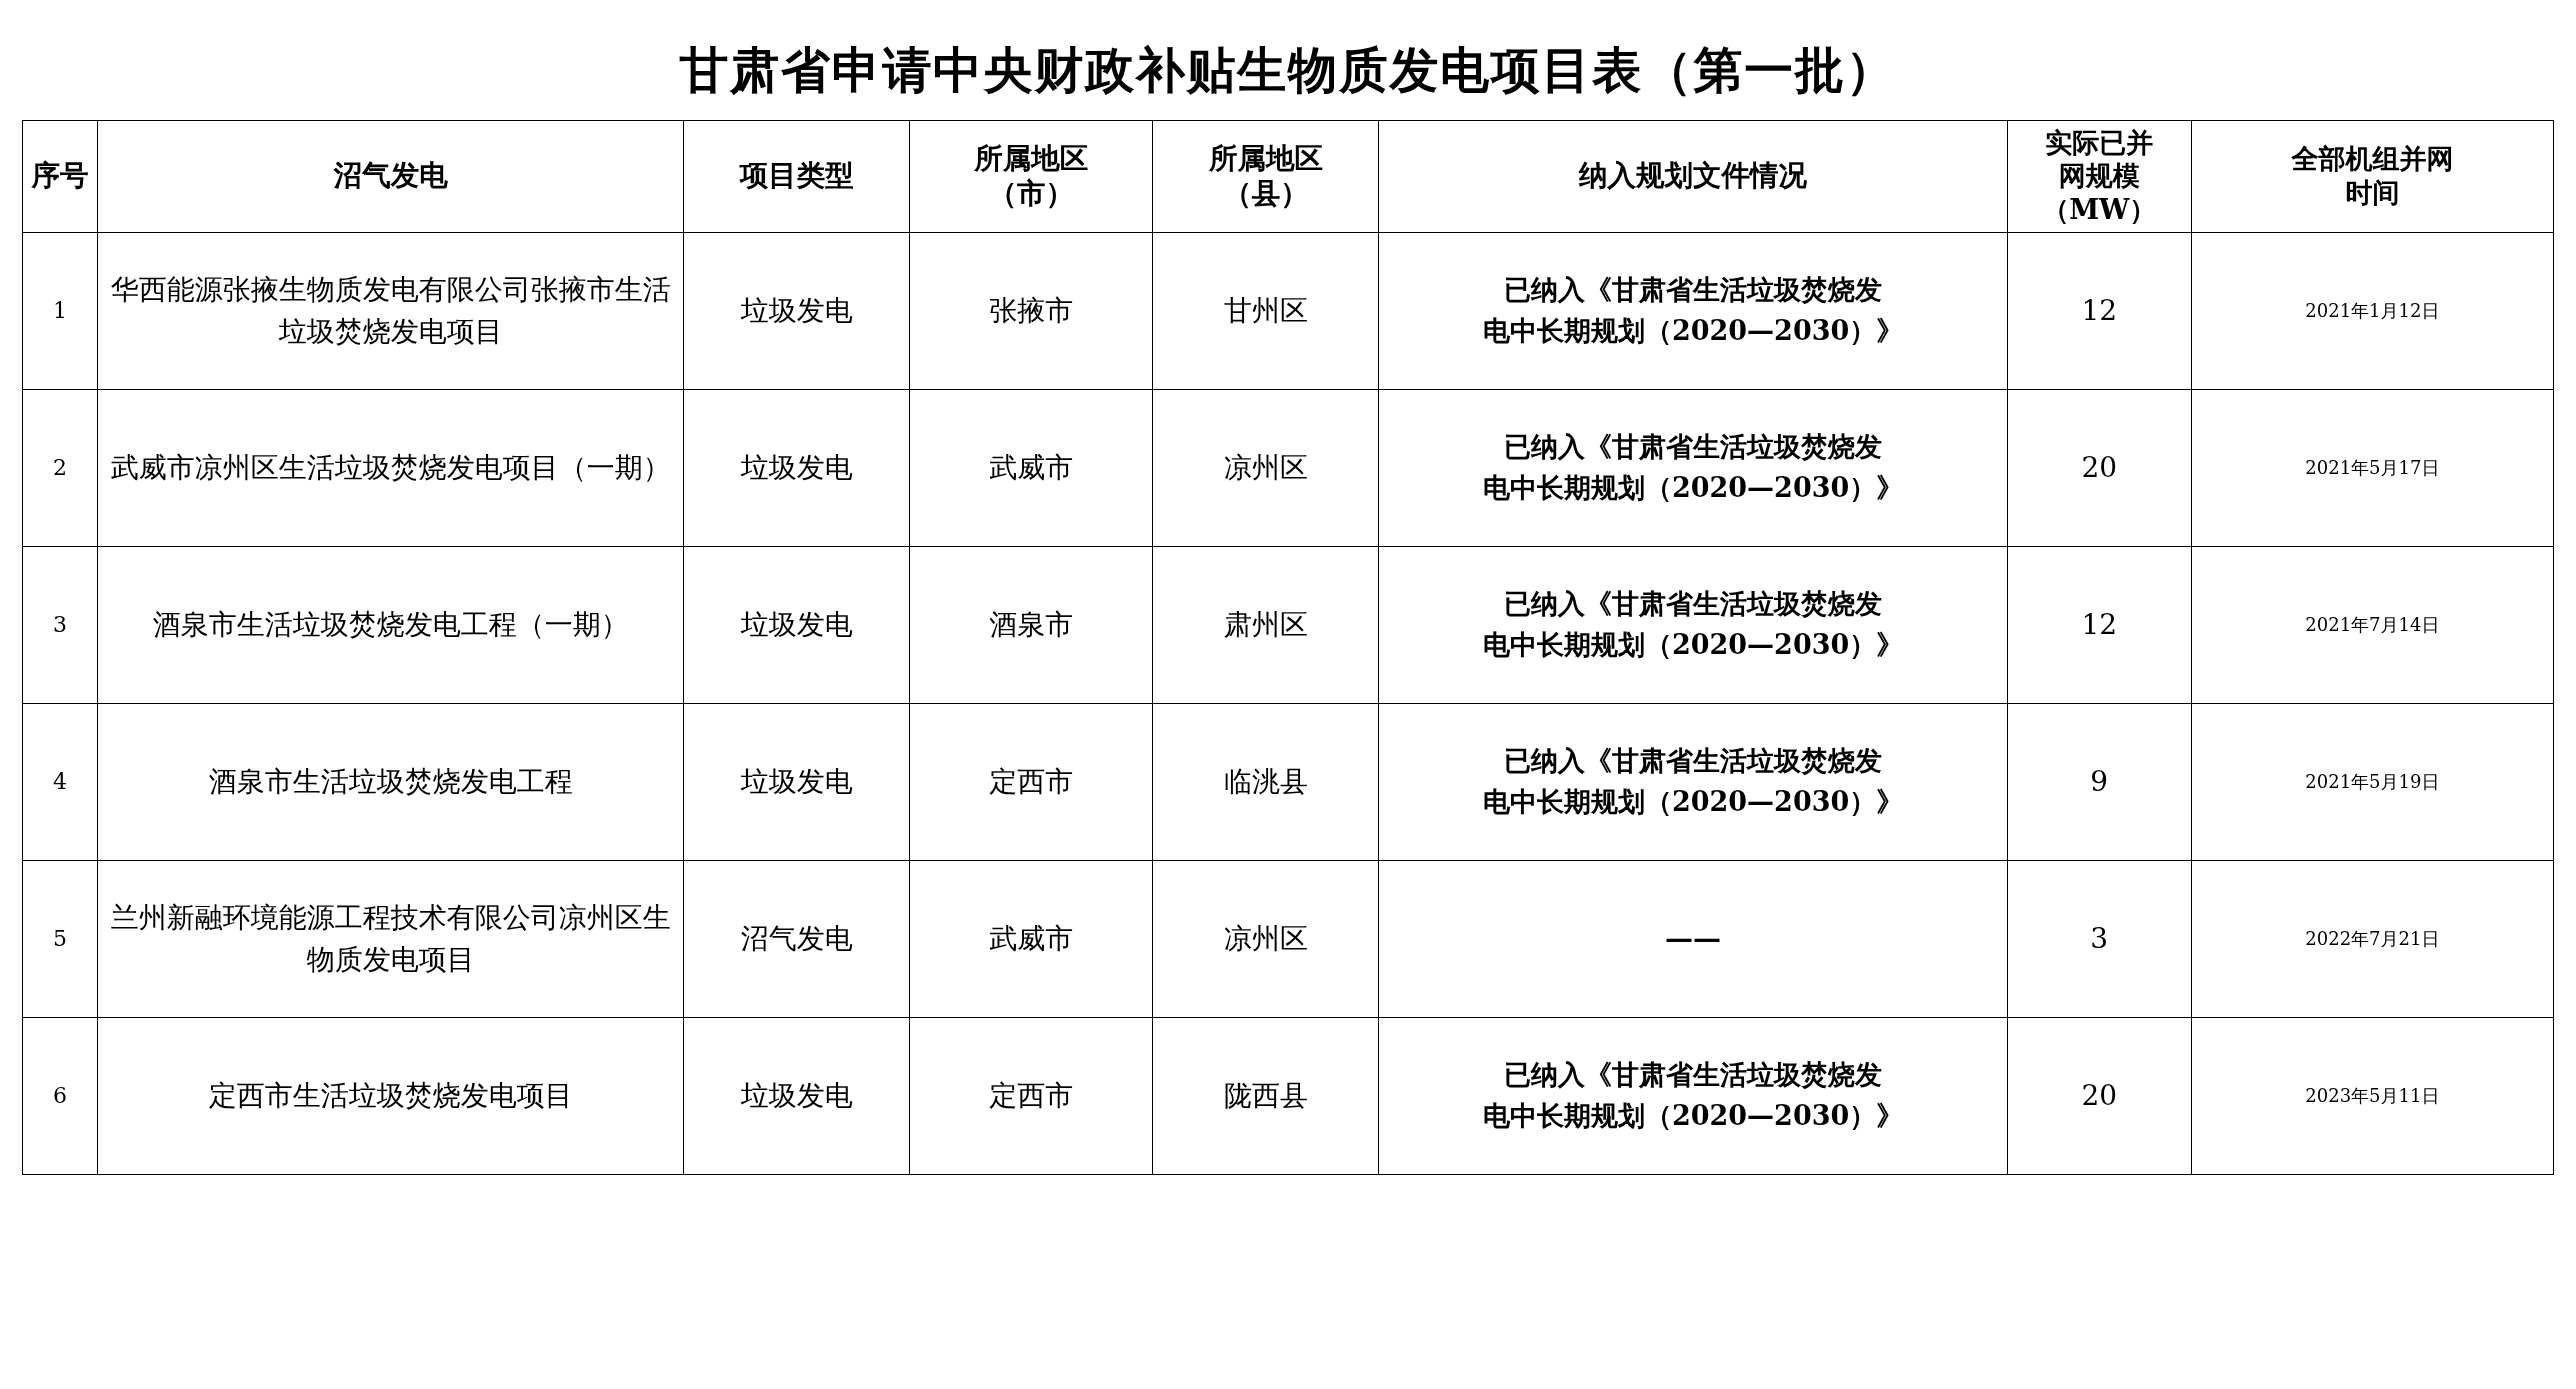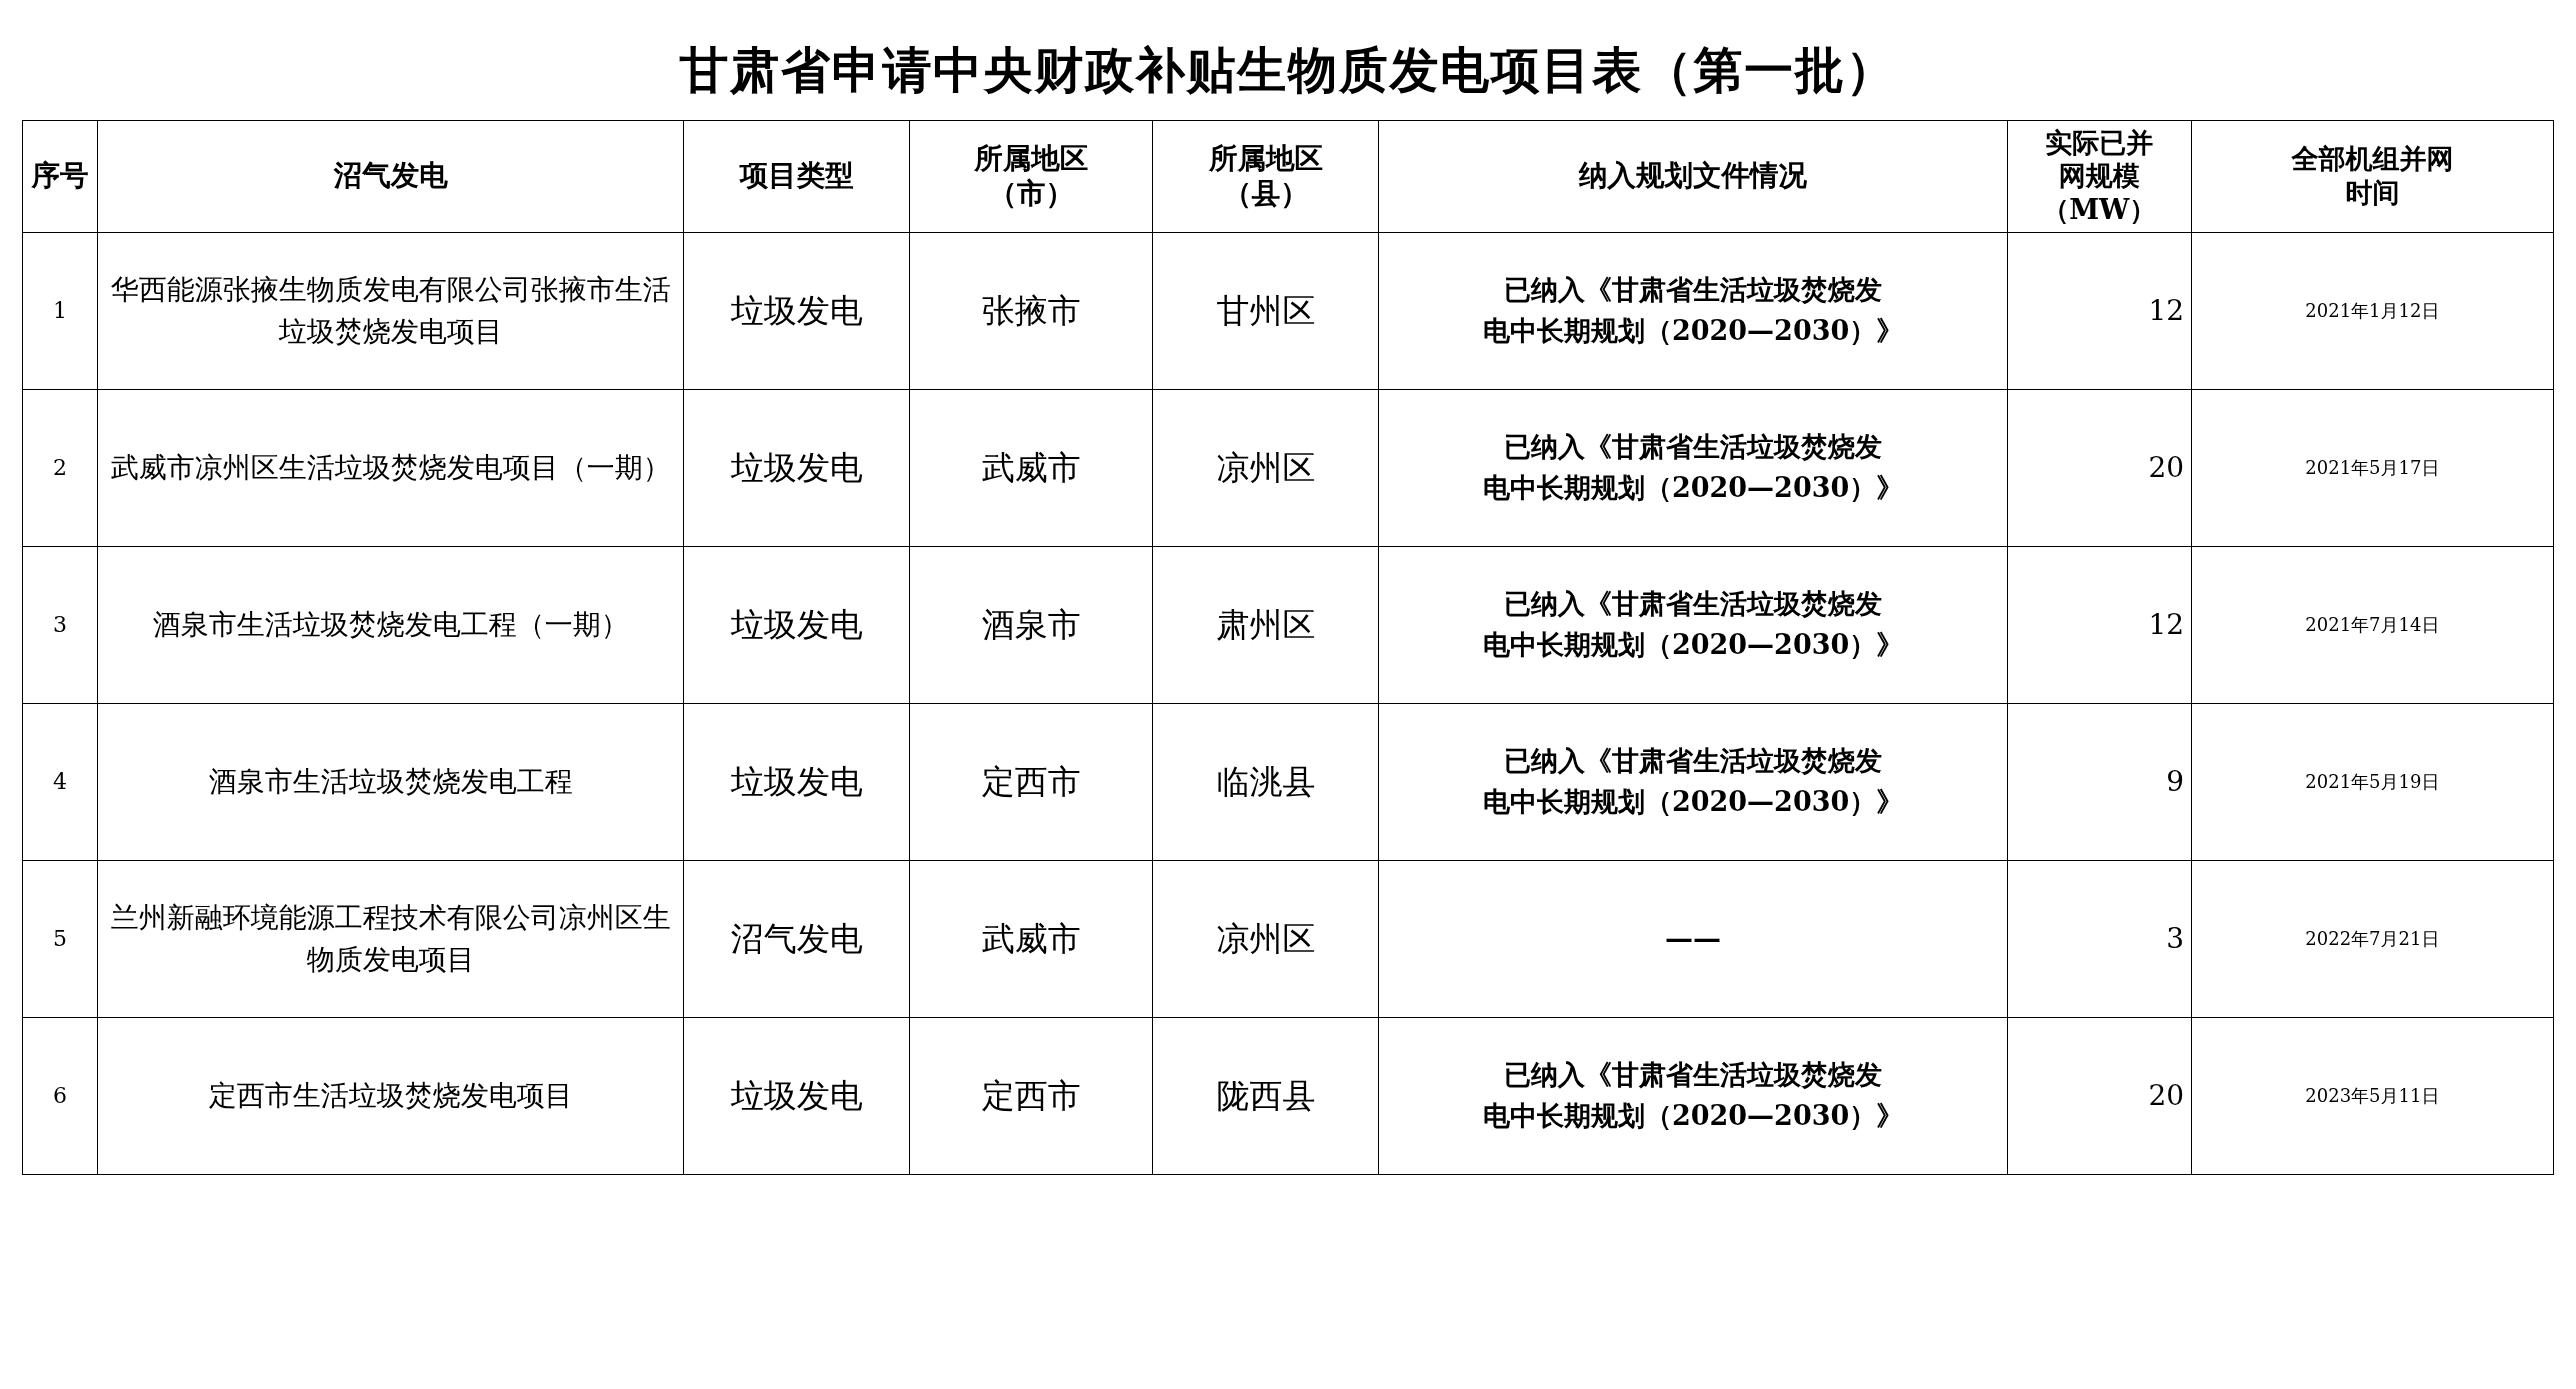--- a/index.html
+++ b/index.html
@@ -47,21 +47,21 @@
   thead th {
     font-weight: bold;
     font-size: 28.5px;
     line-height: 1.25;
     height: 97px;
   }
   thead th.small-head {
     font-size: 27px;
   }
   tbody td {
-    font-size: 33px;
+    font-size: 28px;
     line-height: 1.45;
     height: 157px;
   }
   tbody td.idx {
     font-size: 22px;
   }
   tbody td.name {
     font-size: 28px;
     line-height: 1.5;
     padding-left: 11.7px;
@@ -73,21 +73,20 @@
     padding-left: 13.4px;
     padding-right: 13.4px;
     font-weight: bold;
   }
   tbody td.plan.dash {
     font-size: 28px;
     letter-spacing: 0;
   }
   tbody td.num {
     font-size: 28px;
-    text-align: right;
   }
   tbody td.date {
     font-size: 18px;
   }
   
   col.c-idx   { width: 75px; }
   col.c-name  { width: 586px; }
   col.c-type  { width: 226px; }
   col.c-city  { width: 243px; }
   col.c-county{ width: 226px; }

